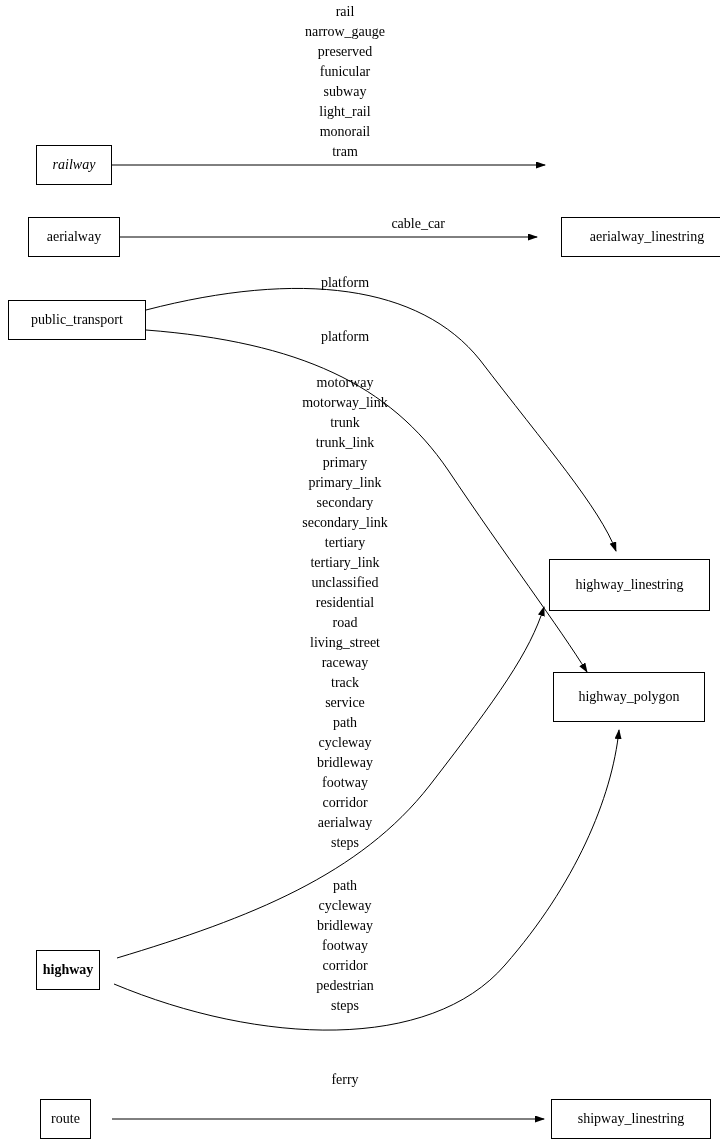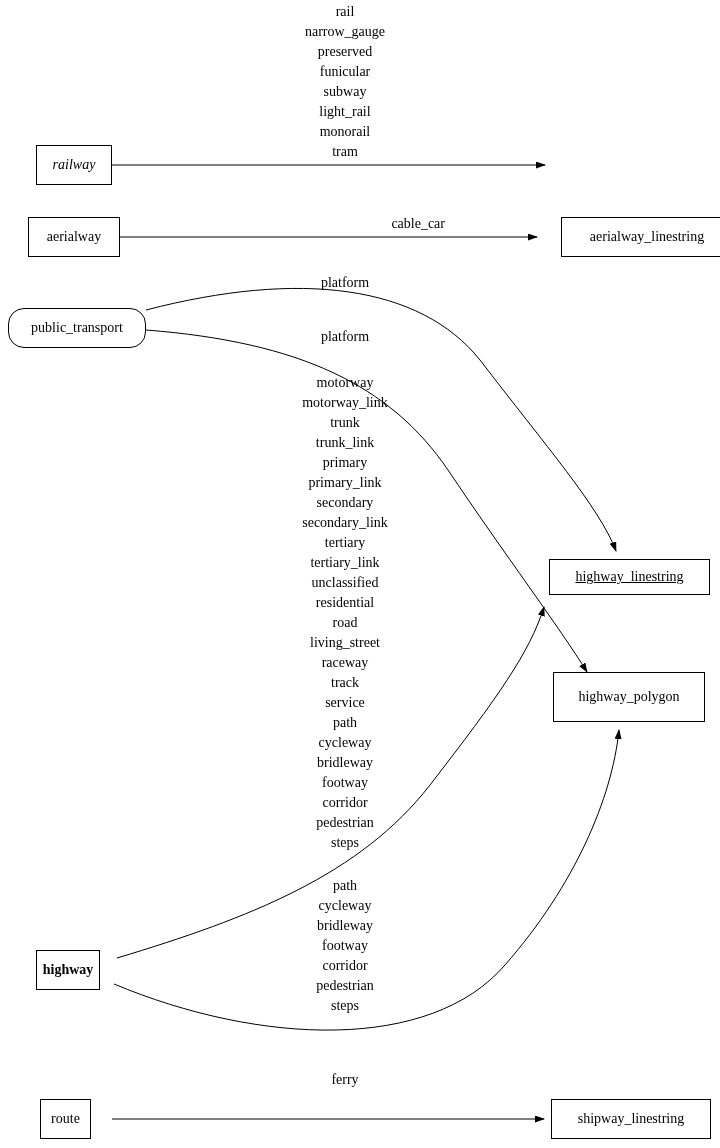--- a/index.html
+++ b/index.html
@@ -36,22 +36,22 @@
     text-align: center;
     font-size: 14px;
     line-height: 20px;
     white-space: pre-line;
   }
   
   .n-railway              { left: 36px;  top: 145px; width: 76px;  height: 40px; font-style: italic; }
   .n-railway-linestring   { left: 552px; top: 145px; width: 154px; height: 40px; }
   .n-aerialway            { left: 28px;  top: 217px; width: 92px;  height: 40px; }
   .n-aerialway-linestring { left: 544px; top: 217px; width: 172px; height: 40px; margin-left: 17px; }
-  .n-public-transport     { left: 8px;   top: 308px; width: 138px; height: 40px; border-radius: 16px; }
-  .n-highway-linestring   { left: 549px; top: 559px; width: 161px; height: 36px; text-decoration: underline; }
+  .n-public-transport     { left: 8px;   top: 300px; width: 138px; height: 40px; }
+  .n-highway-linestring   { left: 549px; top: 559px; width: 161px; height: 52px; }
   .n-highway-polygon      { left: 553px; top: 672px; width: 152px; height: 50px; }
   .n-highway              { left: 36px;  top: 950px; width: 64px;  height: 40px; font-weight: bold; }
   .n-route                { left: 40px;  top: 1099px; width: 51px;  height: 40px; }
   .n-shipway-linestring   { left: 551px; top: 1099px; width: 160px; height: 40px; }
   
   .l-rail        { top: 2px; }
   .l-cable-car   { top: 214px; text-align: right; }
   .l-platform-1  { top: 273px; }
   .l-platform-2  { top: 327px; }
   .l-highway-ls  { top: 373px; }
@@ -121,21 +121,21 @@
 road
 living_street
 raceway
 track
 service
 path
 cycleway
 bridleway
 footway
 corridor
-pedestrian
+aerialway
 steps</div>
   <div class="lbl l-highway-pg">path
 cycleway
 bridleway
 footway
 corridor
 pedestrian
 steps</div>
   <div class="lbl l-ferry">ferry</div>
 

